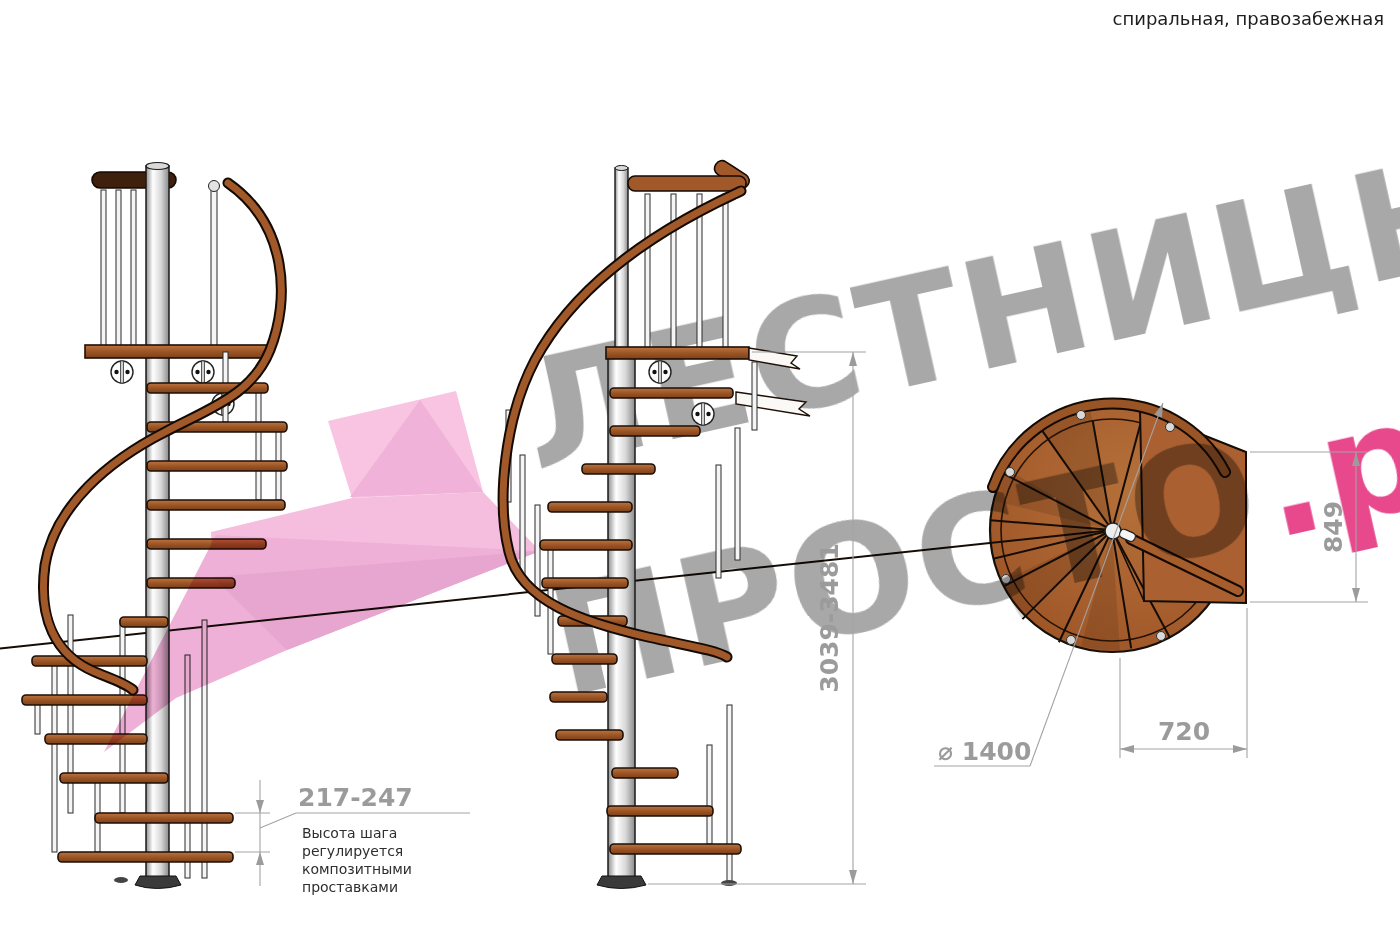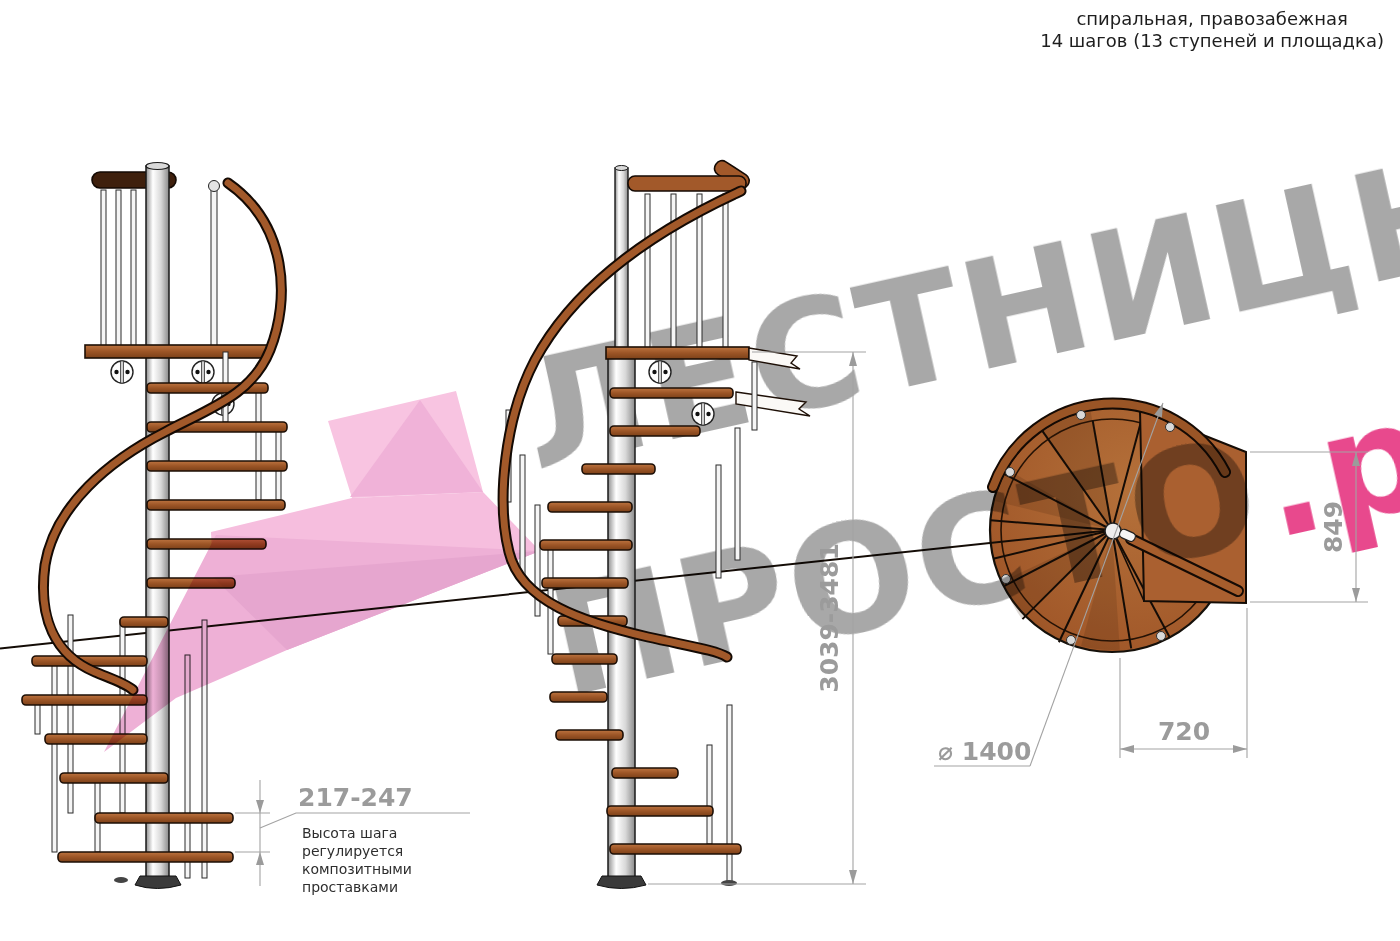--- a/index.html
+++ b/index.html
@@ -1,18 +1,18 @@
 <!DOCTYPE html>
 <html><head>
 <meta charset="utf-8">
 <style>
   html,body{margin:0;padding:0;background:#ffffff;}
   .canvas{position:relative;width:1400px;height:941px;background:#ffffff;overflow:hidden;
           font-family:"DejaVu Sans","Liberation Sans",sans-serif;}
-  .header{position:absolute;top:8px;right:16px;text-align:center;
+  .header{position:absolute;top:8px;right:16px;text-align:right;
           font-size:18px;line-height:22px;color:#1e1e1e;}
   .header div{white-space:nowrap;}
   svg{position:absolute;left:0;top:0;}
   svg text{font-family:"DejaVu Sans","Liberation Sans",sans-serif;}
   .step{fill:url(#wg);stroke:#1d0f06;stroke-width:1.6;}
   .rod{fill:#f5f5f5;stroke:#2b2b2b;stroke-width:1;}
   .dimln{stroke:#a3a3a3;stroke-width:1.1;fill:none;}
   .dimarr{fill:#9b9b9b;stroke:none;}
   .dimtxt{fill:#9b9b9b;font-weight:bold;font-size:25px;}
   .notetxt{fill:#2e2e2e;font-size:14px;}
@@ -23,21 +23,20 @@
   .wm1{font-size:150px;font-weight:bold;letter-spacing:3px;fill:#a8a8a8;}
   .wmpink{fill:#e8498d;}
 </style>
 </head>
 <body>
 
 <div class="canvas">
 
   <div class="header">
     <div>спиральная, правозабежная</div>
-    <div>14 шагов (13 ступеней и площадка)</div>
   </div>
 
   <svg width="1400" height="941" viewBox="0 0 1400 941">
     <defs>
       <linearGradient id="pg" x1="0" y1="0" x2="1" y2="0">
         <stop offset="0" stop-color="#8f8f8f"></stop>
           <stop offset="0.3" stop-color="#ffffff"></stop>
         <stop offset="0.65" stop-color="#d8d8d8"></stop>
           <stop offset="1" stop-color="#8a8a8a"></stop>
       </linearGradient>

